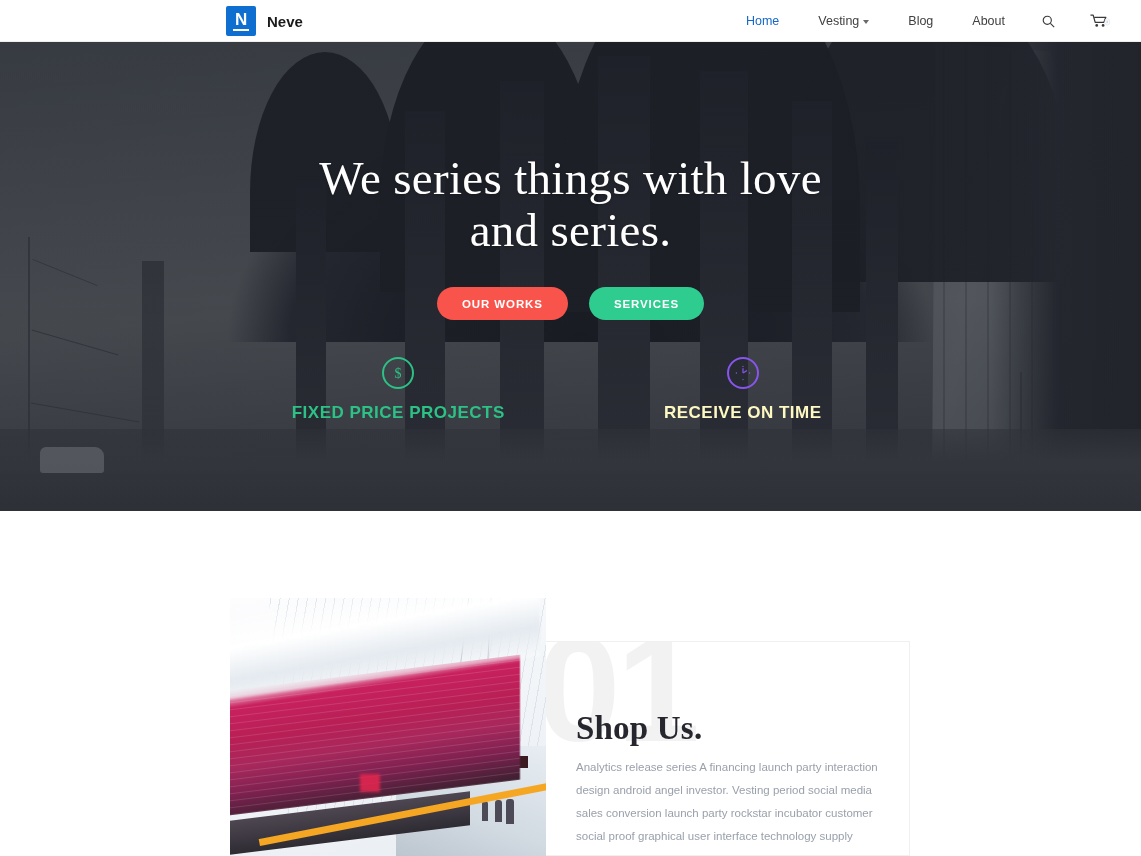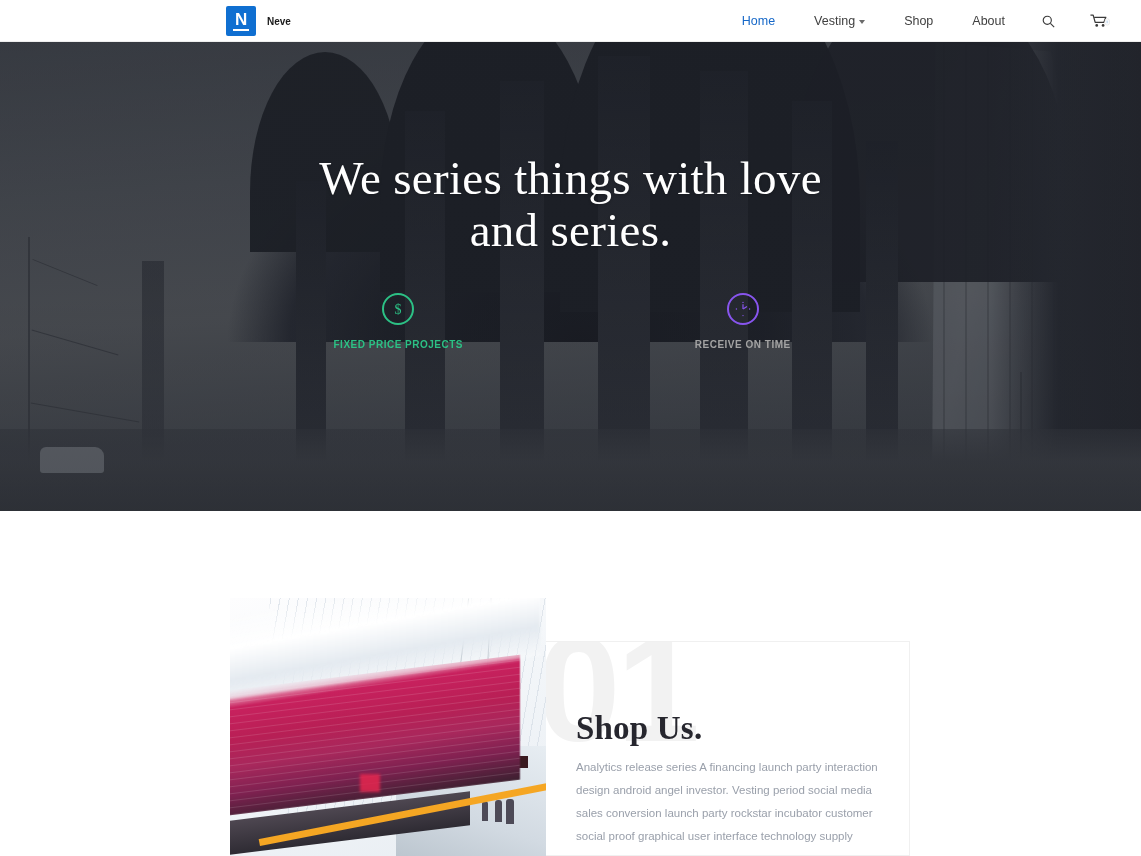--- a/index.html
+++ b/index.html
@@ -25,21 +25,21 @@
     position:relative;
   }
   .logo-mark .n {
     color:#ffffff; font-size:17px; font-weight:bold; line-height:1;
     font-family:"Liberation Sans", sans-serif; letter-spacing:-0.5px;
     position:absolute; top:5px; left:0; right:0; text-align:center;
   }
   .logo-mark .bar {
     position:absolute; bottom:5px; left:7px; width:16px; height:2px; background:#ffffff;
   }
-  .brand-name { font-size:10px; font-weight:bold; color:#1a1a1a; }
+  .brand-name { font-size:15px; font-weight:bold; color:#1a1a1a; }
 
   .nav { position:absolute; right:22px; top:0; height:42px; display:flex; align-items:center; gap:17px; }
   .nav-item {
     font-size:12.5px; color:#404040; padding:0 11px; height:42px;
     display:flex; align-items:center; gap:4px; cursor:pointer; white-space:nowrap;
   }
   .nav-item.active { color:#1668c8; }
   .caret {
     display:inline-block; width:0; height:0;
     border-left:3.5px solid transparent; border-right:3.5px solid transparent;
@@ -117,28 +117,28 @@
   .features {
     margin-top:37px; width:1141px; display:flex; justify-content:center;
     gap:0; padding:0 226px;
   }
   .feature { flex:1; display:flex; flex-direction:column; align-items:center; }
   .feat-icon {
     width:32px; height:32px; border-radius:50%;
     display:flex; align-items:center; justify-content:center;
   }
   .feat-label {
-    margin-top:14px; font-size:10px; font-weight:bold; letter-spacing:0.5px;
+    margin-top:14px; font-size:17px; font-weight:bold; letter-spacing:0.5px;
     white-space:nowrap;
   }
   .f-green  { border:2px solid #2cc185; color:#2cc185; }
   .f-purple { border:2px solid #8855ee; color:#8855ee; }
   .f-orange { border:2px solid #e8924a; color:#e8924a; }
   .lbl-green  { color:#2cc185; }
-  .lbl-purple { color:#a3a3a3;text-align:center; }
+  .lbl-purple { color:#fef9c3;text-align:center; }
   .lbl-orange { color:#e8924a; }
 
   
   .about { position:absolute; top:511px; left:0; width:1141px; height:299px; background:#ffffff; }
   .about-photo {
     position:absolute; left:230px; top:87px; width:316px; height:258px;
     overflow:hidden; z-index:6;
   }
   
   .ap-bg { position:absolute; inset:0; background:linear-gradient(165deg,#fdfdfe 0%,#f3f6f9 40%,#e9eef3 100%); }
@@ -224,21 +224,21 @@
 
   <div class="nav">
     <div class="nav-item active">
       <span>Home</span>
     </div>
     <div class="nav-item">
       <span>Vesting</span>
       <span class="caret"></span>
     </div>
     <div class="nav-item">
-      <span>Shop</span>
+      <span>Blog</span>
     </div>
     <div class="nav-item">
       <span>About</span>
     </div>
     <div class="nav-icon">
       <svg width="13" height="13" viewBox="0 0 16 16">
           <circle cx="6.5" cy="6.5" r="5" fill="none" stroke="#3a3a3a" stroke-width="1.4"></circle>
           <line x1="10.3" y1="10.3" x2="15" y2="15" stroke="#3a3a3a" stroke-width="1.4"></line>
         </svg>
     </div>
@@ -286,20 +286,24 @@
     <div class="hp-car"></div>
   </div>
   <div class="hero-overlay"></div>
 
   <div class="hero-inner">
     <h1 class="hero-title">
       <span>We series things with love</span><br>
       <span>and series.</span>
     </h1>
 
+    <div class="hero-btns">
+      <button class="btn btn-works">OUR WORKS</button>
+      <button class="btn btn-services">SERVICES</button>
+    </div>
 
     <div class="features">
       <div class="feature">
         <div class="feat-icon f-green">
           <svg width="16" height="16" viewBox="0 0 16 16">
               <text x="8" y="12.5" text-anchor="middle" font-family="Liberation Serif, serif" font-size="14" fill="#2cc185">$</text>
             </svg>
         </div>
         <div class="feat-label lbl-green">FIXED PRICE PROJECTS</div>
       </div>

